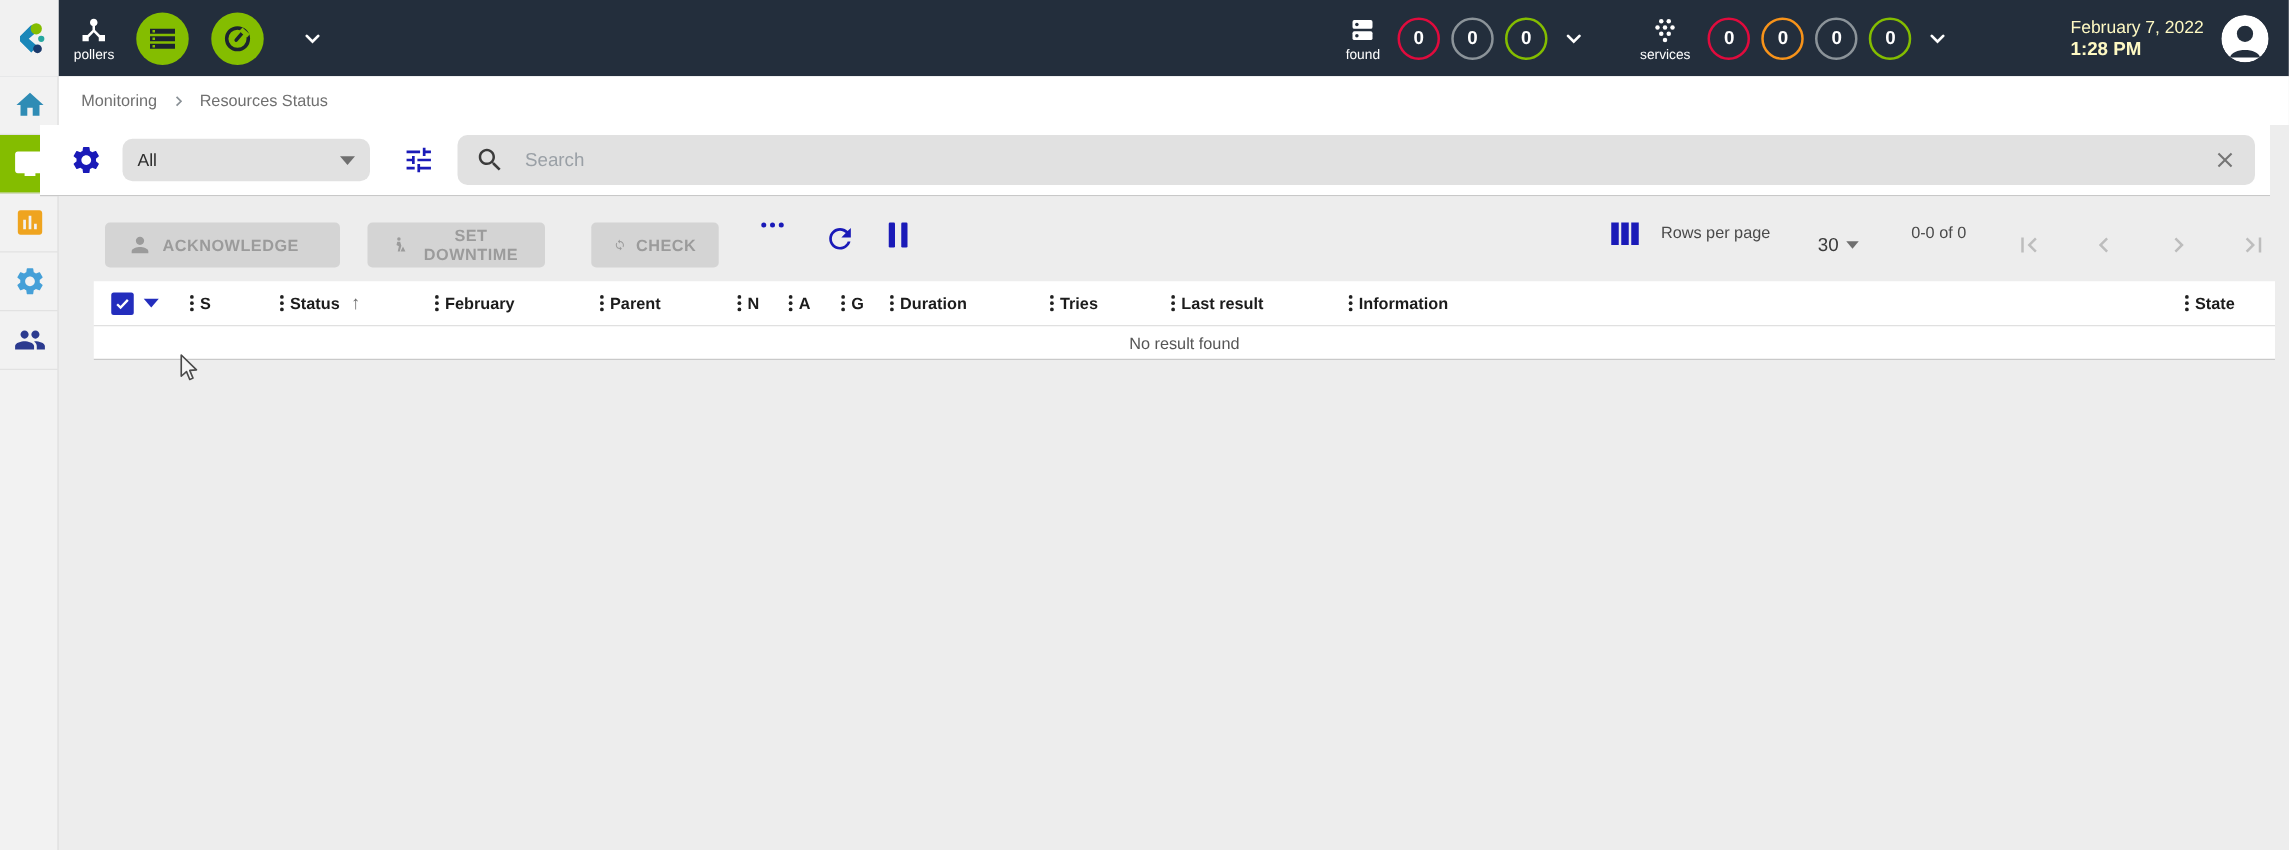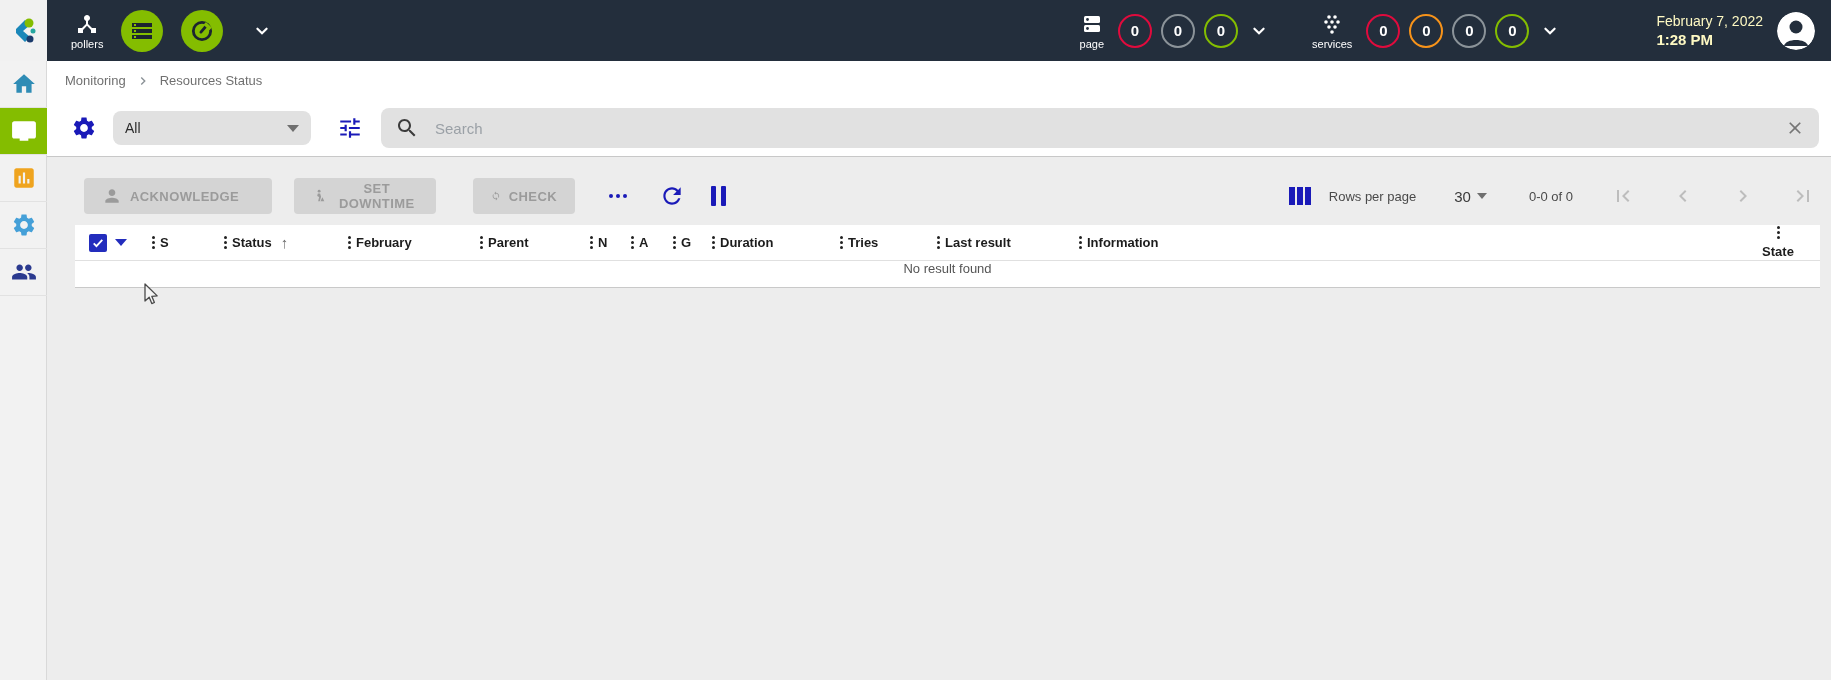--- a/index.html
+++ b/index.html
@@ -4,21 +4,21 @@
 <style>
   * { margin:0; padding:0; box-sizing:border-box; }
   html,body { width:1831px; height:680px; overflow:hidden; background:#ededed;
               font-family:"Liberation Sans", sans-serif; }
 
   
   .topbar { position:absolute; top:0; left:0; width:1831px; height:61px;
             background:#232e3c; display:flex; align-items:center; }
   .logo-box { width:47px; height:61px; background:#f1f1f1; display:flex;
               align-items:center; justify-content:center; flex:0 0 47px; }
-  .tb-left { display:flex; align-items:center; gap:18px; margin-left:24px; }
+  .tb-left { display:flex; align-items:center; gap:18px; margin-left:12px; }
   .stack { display:flex; flex-direction:column; align-items:center; gap:2px; }
   .tb-label { color:#fff; font-size:11px; }
   .green-circle { width:42px; height:42px; border-radius:50%; background:#84bd00;
                   display:flex; align-items:center; justify-content:center; }
   .tb-right { margin-left:auto; display:flex; align-items:center; padding-right:16px; }
   .counter { width:34px; height:34px; border-radius:50%; border:2px solid;
              display:flex; align-items:center; justify-content:center;
              color:#fff; font-size:15px; font-weight:bold; }
   .counter.red    { border-color:#e00b3d; }
   .counter.orange { border-color:#f7931a; }
@@ -38,21 +38,21 @@
   .side-item { width:47px; height:47px; display:flex; align-items:center;
                justify-content:center; border-bottom:1px solid #e2e2e2; }
   .side-item.selected { background:#84bd00; }
 
   
   .breadcrumb { position:absolute; top:61px; left:47px; width:1784px; height:39px;
                 background:#fff; display:flex; align-items:center; padding-left:18px;
                 gap:10px; font-size:13px; color:#707070; }
 
   
-  .filter-row { position:absolute; top:100px; left:47px; width:1784px; height:57px;
+  .filter-row { position:absolute; top:100px; left:32px; width:1784px; height:57px;
                 background:#fff; border-bottom:1px solid #c8c8c8;
                 display:flex; align-items:center; }
   .filter-gear { margin-left:24px; display:flex; }
   .select-all { margin-left:16px; width:198px; height:34px; background:#e1e1e1;
                 border-radius:8px; display:flex; align-items:center;
                 padding:0 12px; font-size:14px; color:#2c2c2c; }
   .select-all .caret { margin-left:auto; width:0; height:0;
                        border-left:6px solid transparent; border-right:6px solid transparent;
                        border-top:7px solid #6f6f6f; }
   .tune { margin-left:26px; display:flex; }
@@ -60,21 +60,21 @@
                background:#e1e1e1; border-radius:8px; display:flex; align-items:center; }
   .searchbar input { margin-left:16px; flex:1; border:none; outline:none; background:transparent;
                      font-size:15px; color:#000000; font-family:"Liberation Sans", sans-serif; }
   .searchbar input::placeholder { color:#9aa0a6; opacity:1; }
   .search-mag { margin-left:14px; display:flex; }
   .search-clear { margin-right:14px; display:flex; cursor:pointer; }
 
   
   .content { position:absolute; top:157px; left:47px; width:1784px; height:523px;
              background:#ededed; }
-  .toolbar { margin:21px 16px 0 37px; height:36px; display:flex; align-items:center; }
+  .toolbar { margin:21px 16px 0 37px; height:36px; display:flex; }
   .act-btn { height:36px; background:#d4d4d4; border:none; border-radius:4px;
              color:#9b9b9b; font-weight:bold; font-size:13px; letter-spacing:.4px;
              display:flex; align-items:center; gap:8px; padding:0 18px;
              font-family:"Liberation Sans", sans-serif; }
   .btn-ack { width:188px; }
   .btn-dt  { width:142px; margin-left:22px; }
   .btn-chk { width:102px; margin-left:37px; }
   .more-dots { margin-left:34px; display:flex; gap:3px; }
   .more-dots i { width:4px; height:4px; border-radius:50%; background:#1a1ab8; }
   .refresh-btn { margin-left:32px; display:flex; }
@@ -100,23 +100,23 @@
               display:flex; align-items:center; justify-content:center; }
   .sel-caret { width:0; height:0; border-left:6px solid transparent;
                border-right:6px solid transparent; border-top:7px solid #232dbd; }
   .hcell { display:flex; align-items:center; gap:5px; font-size:13px; font-weight:bold;
            color:#1c1c1c; }
   .dots { display:flex; flex-direction:column; gap:2px; flex:0 0 auto; }
   .dots i { width:3px; height:3px; border-radius:50%; background:#222; }
   .c-s{width:72px;} .c-status{width:124px;} .c-res{width:132px;} .c-parent{width:110px;}
   .c-n{width:41px;} .c-a{width:42px;} .c-g{width:39px;} .c-dur{width:128px;}
   .c-tries{width:97px;} .c-last{width:142px;} .c-info{flex:1;}
-  .c-state{width:72px; justify-content:flex-start; padding-right:12px;flex-direction:column;}
+  .c-state{width:72px; justify-content:flex-start; padding-right:12px;}
   .sort-arrow { font-size:15px; color:#6f6f6f; font-weight:normal; margin-left:4px; }
-  .empty-row { height:27px; display:flex; align-items:flex-start; justify-content:center;
+  .empty-row { height:27px; display:flex; align-items:center; justify-content:center;
                font-size:13px; color:#555; border-bottom:1px solid #c9c9c9; }
 
   .cursor { position:absolute; left:143px; top:283px; z-index:50; }
 </style>
 </head>
 <body>
 
 <div class="topbar">
   <div class="logo-box">
     <svg width="30" height="30" viewBox="0 0 30 30">
@@ -157,21 +157,21 @@
   </div>
 
   <div class="tb-right">
     <div class="stack">
       <svg width="24" height="24" viewBox="0 0 24 24">
         <rect x="4" y="4" width="16" height="7" rx="1.5" fill="#fff"></rect>
         <rect x="4" y="13" width="16" height="7" rx="1.5" fill="#fff"></rect>
         <circle cx="7.5" cy="7.5" r="1.4" fill="#232e3c"></circle>
         <circle cx="7.5" cy="16.5" r="1.4" fill="#232e3c"></circle>
       </svg>
-      <span class="tb-label">page</span>
+      <span class="tb-label">found</span>
     </div>
     <div class="counters">
       <div class="counter red">
         <span>0</span>
       </div>
       <div class="counter gray">
         <span>0</span>
       </div>
       <div class="counter green">
         <span>0</span>

